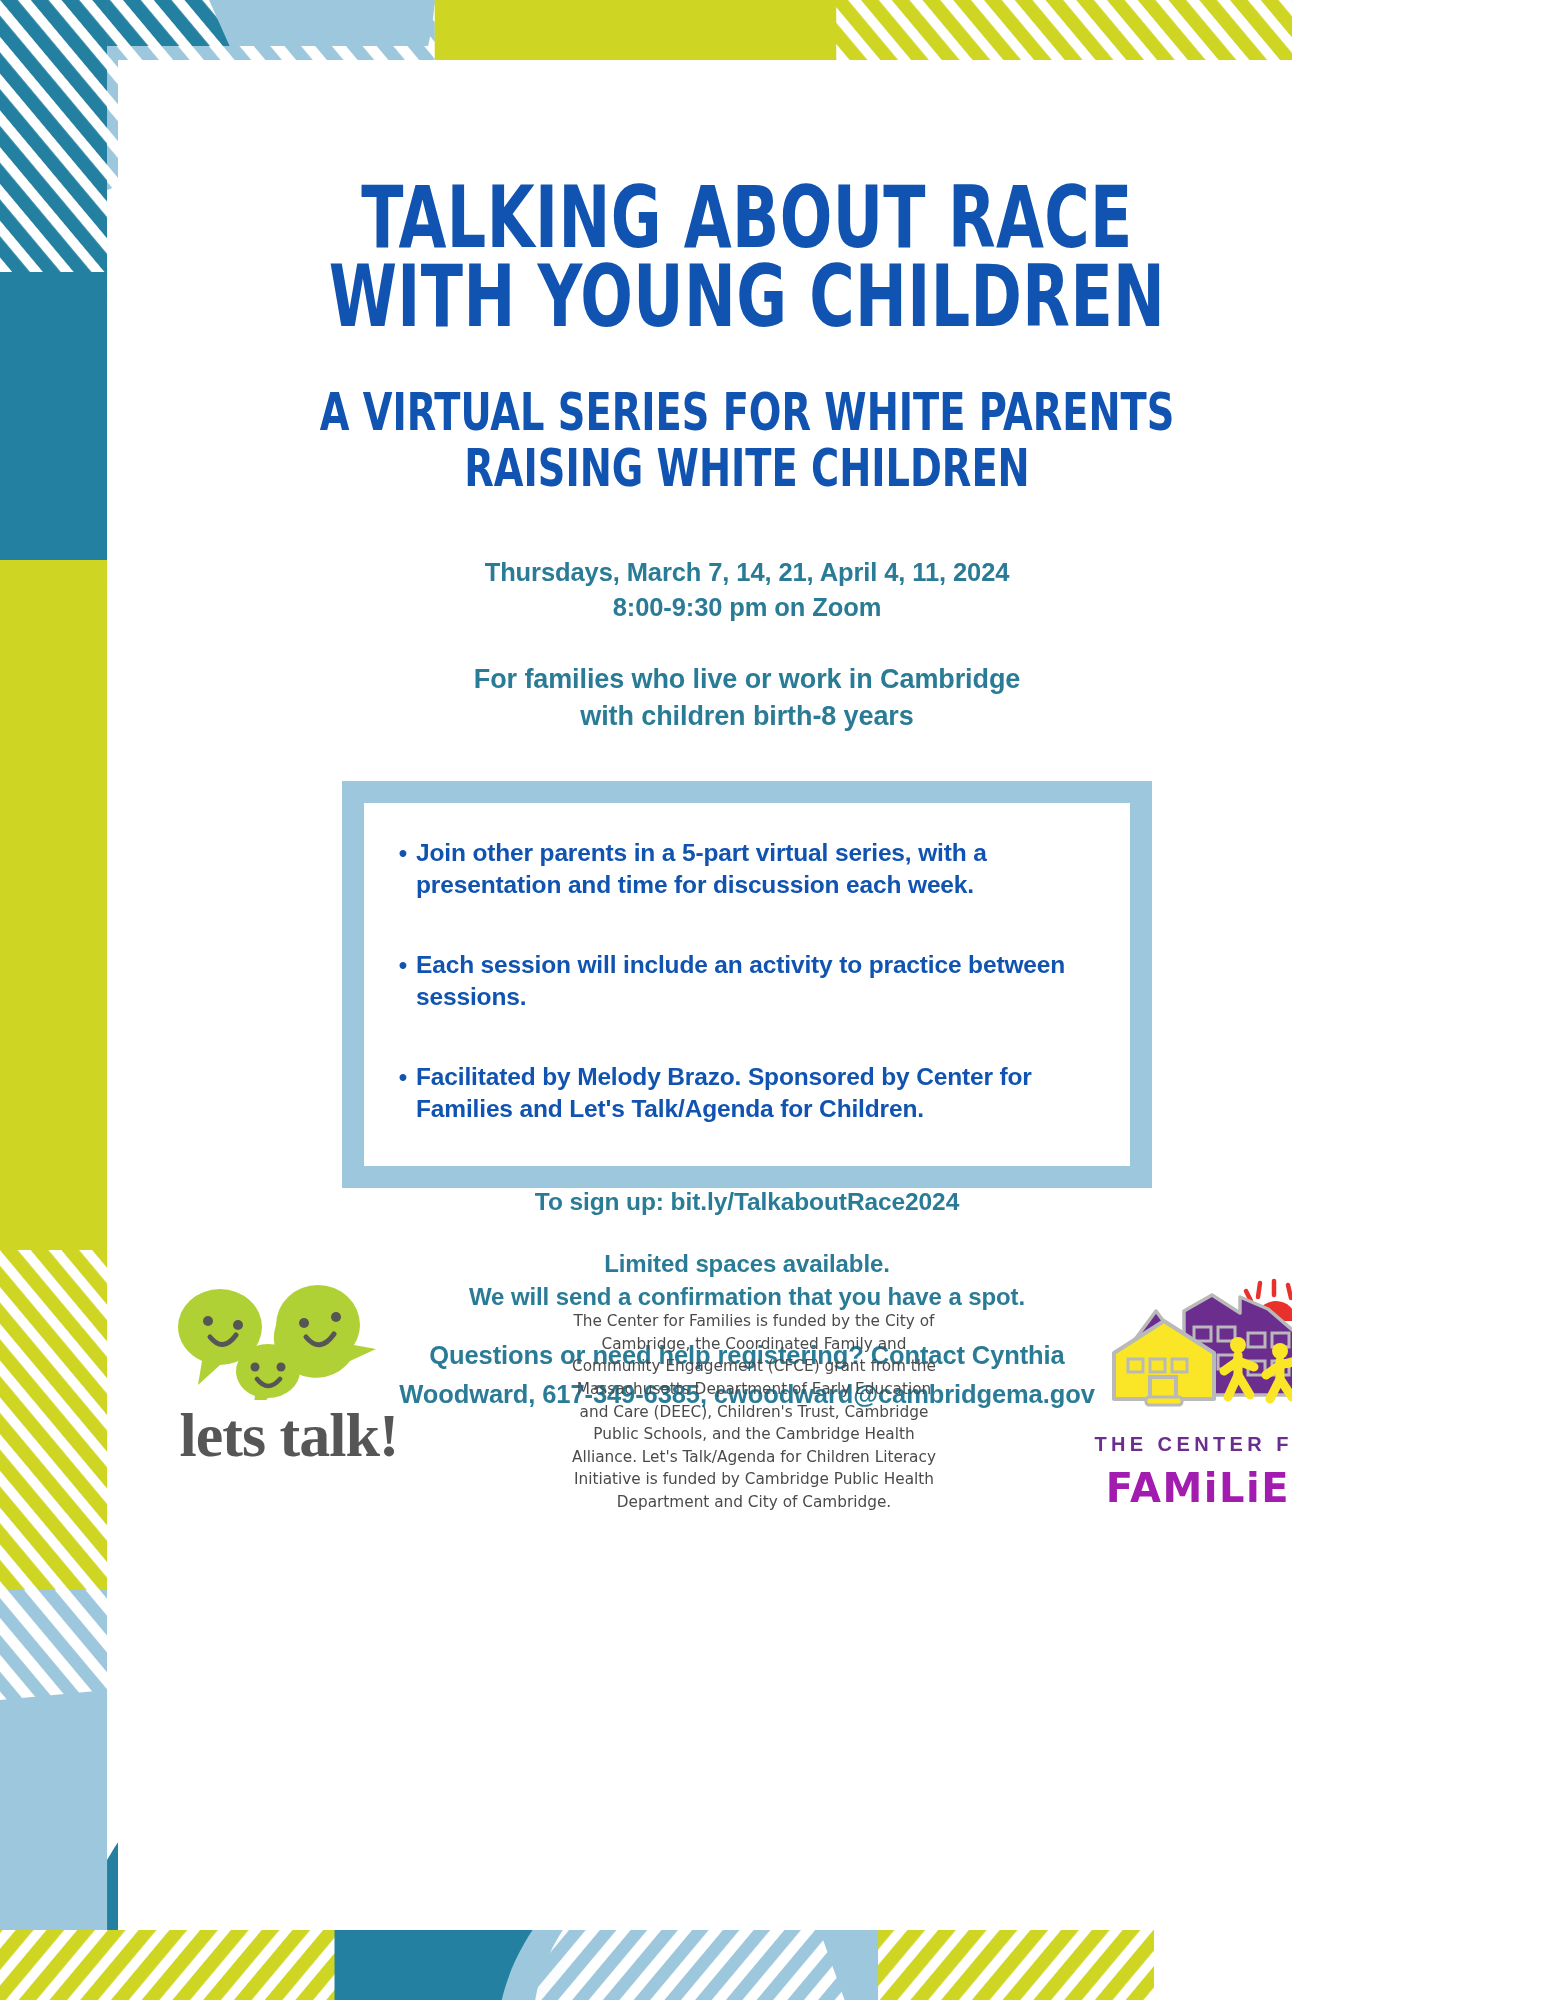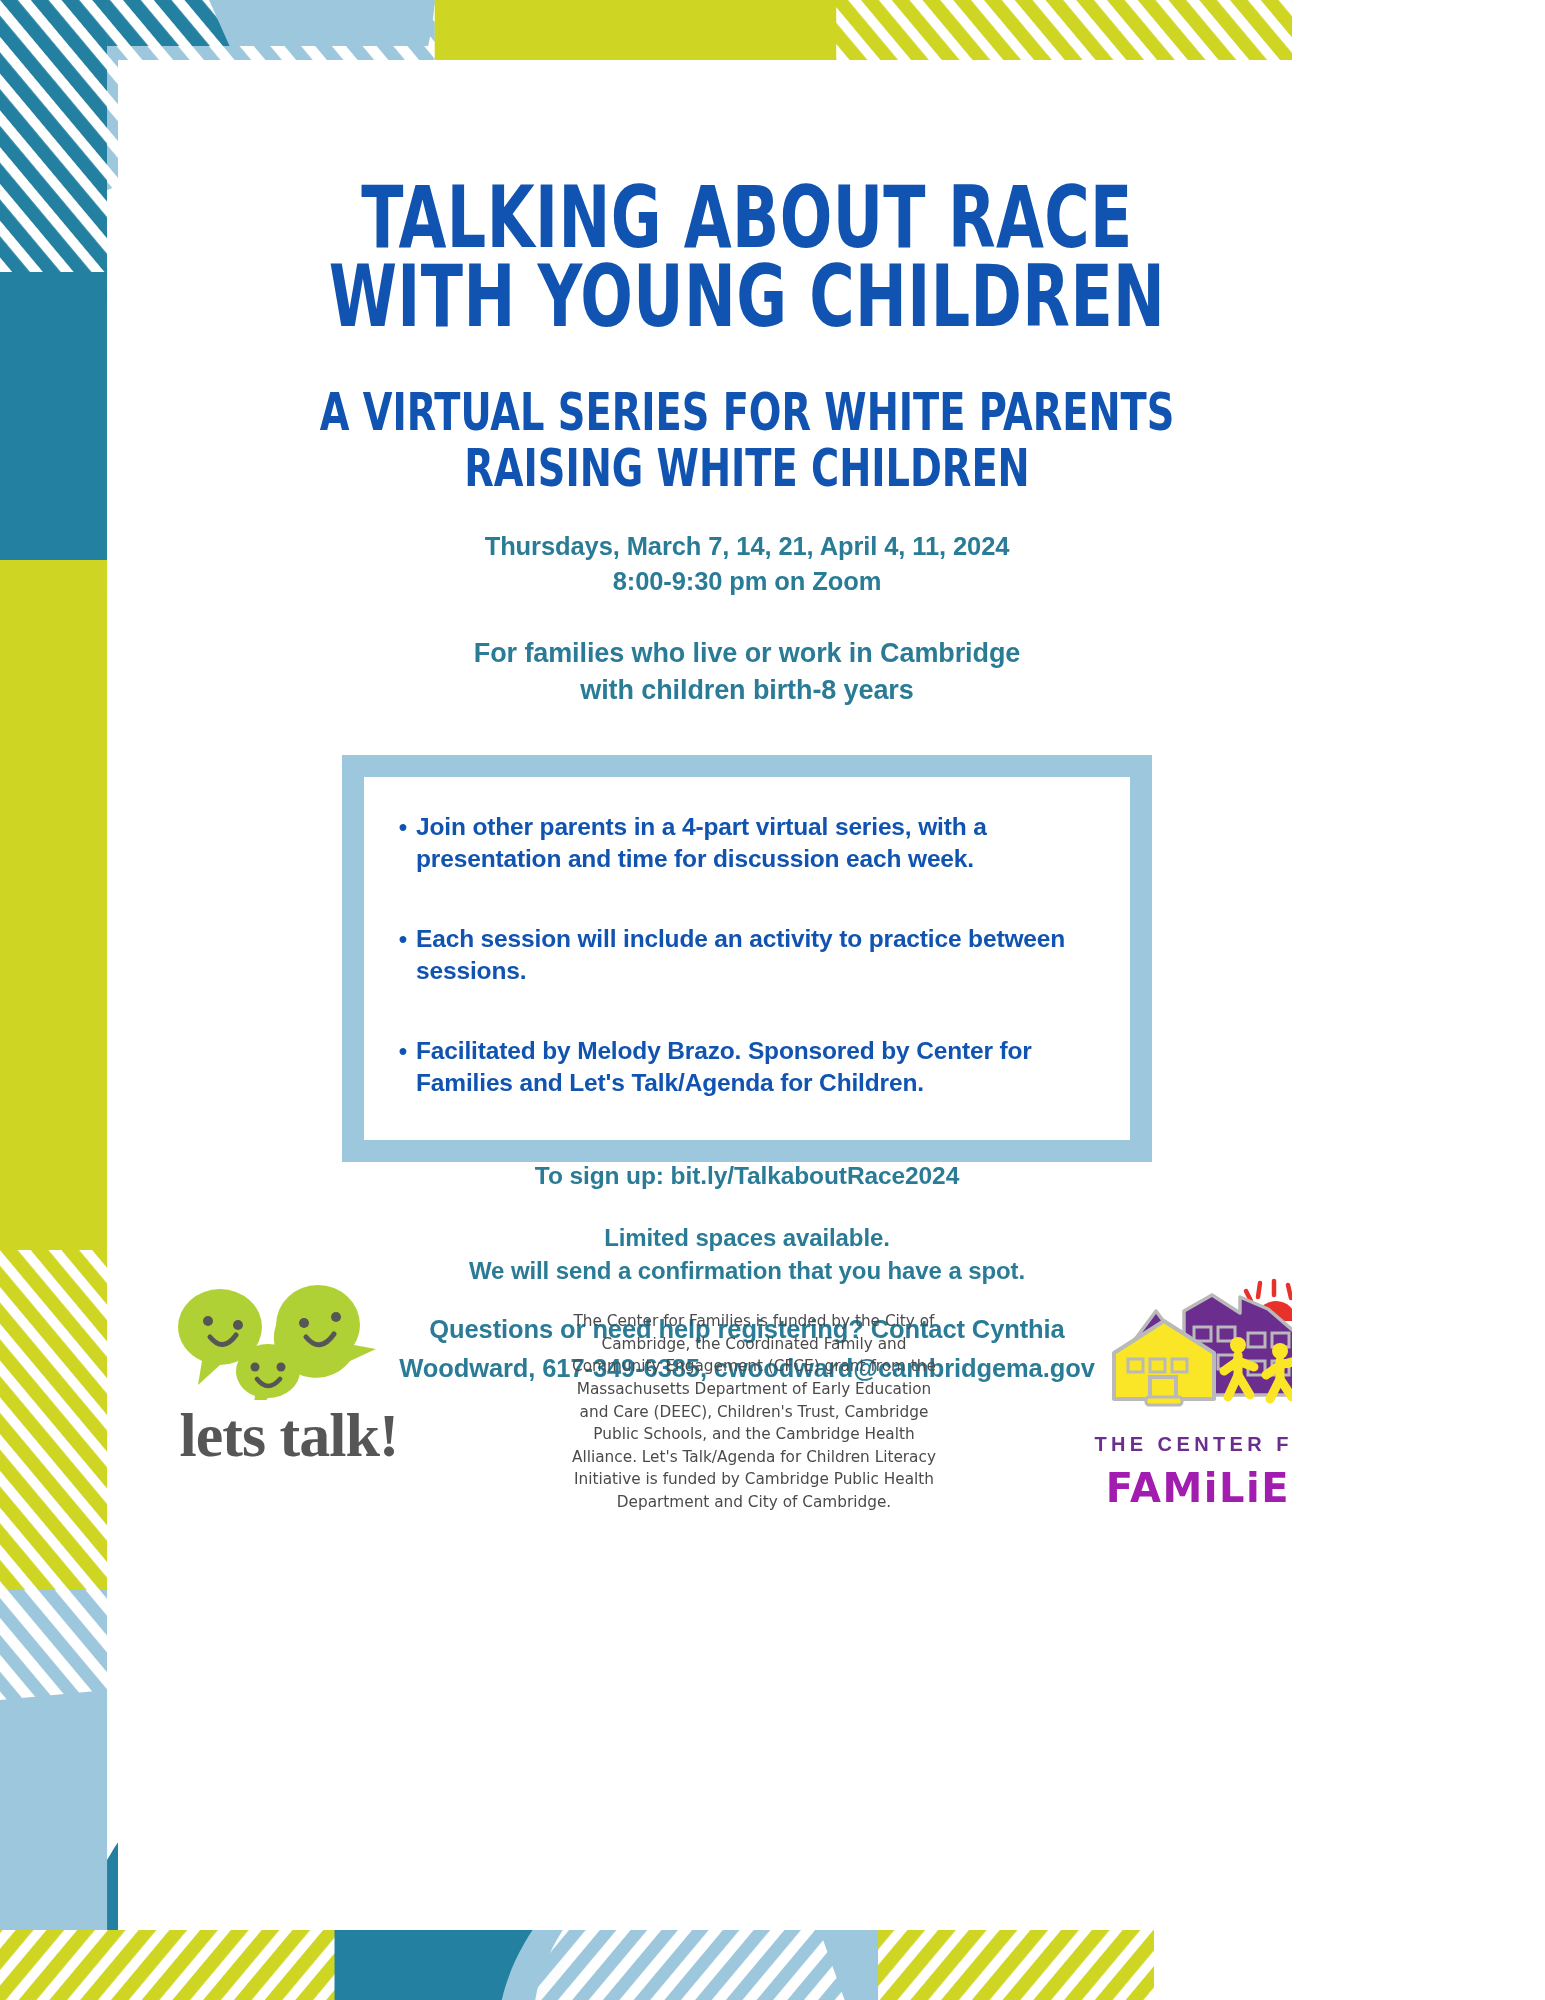--- a/index.html
+++ b/index.html
@@ -60,21 +60,21 @@
     transform-origin: center top;
     margin-top: 48px;
     white-space: pre-line;
   }
 
   .dates {
     font-size: 25.5px;
     font-weight: 700;
     line-height: 1.38;
     color: #2A7B96;
-    margin-top: 32px;
+    margin-top: 58px;
     white-space: pre-line;
     letter-spacing: -0.1px;
   }
 
   .audience {
     font-size: 27px;
     font-weight: 700;
     line-height: 1.38;
     color: #2A7B96;
     margin-top: 36px;
@@ -280,21 +280,21 @@
 8:00-9:30 pm on Zoom</div>
 
     <div class="audience">For families who live or work in Cambridge
 with children birth-8 years</div>
 
     <div class="bulletbox-outer">
       <div class="bulletbox-inner">
 
         <div class="bullet">
           <span class="dot">•</span>
-          <span class="btext">Join other parents in a 4-part virtual series, with a presentation and time for discussion each week.</span>
+          <span class="btext">Join other parents in a 5-part virtual series, with a presentation and time for discussion each week.</span>
         </div>
 
         <div class="bullet">
           <span class="dot">•</span>
           <span class="btext">Each session will include an activity to practice between sessions.</span>
         </div>
 
         <div class="bullet">
           <span class="dot">•</span>
           <span class="btext">Facilitated by Melody Brazo. Sponsored by Center for Families and Let's Talk/Agenda for Children.</span>

